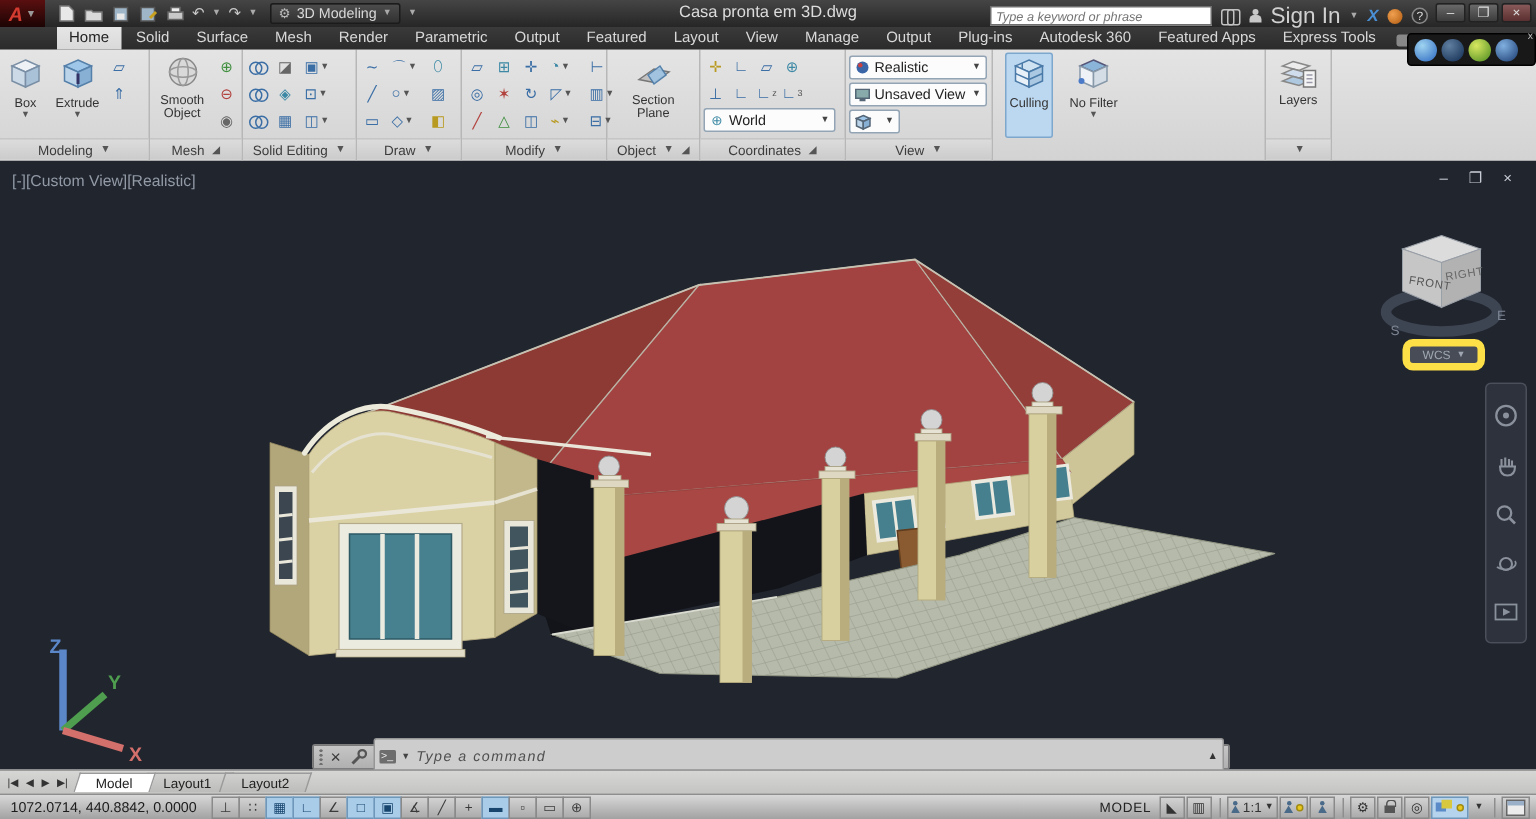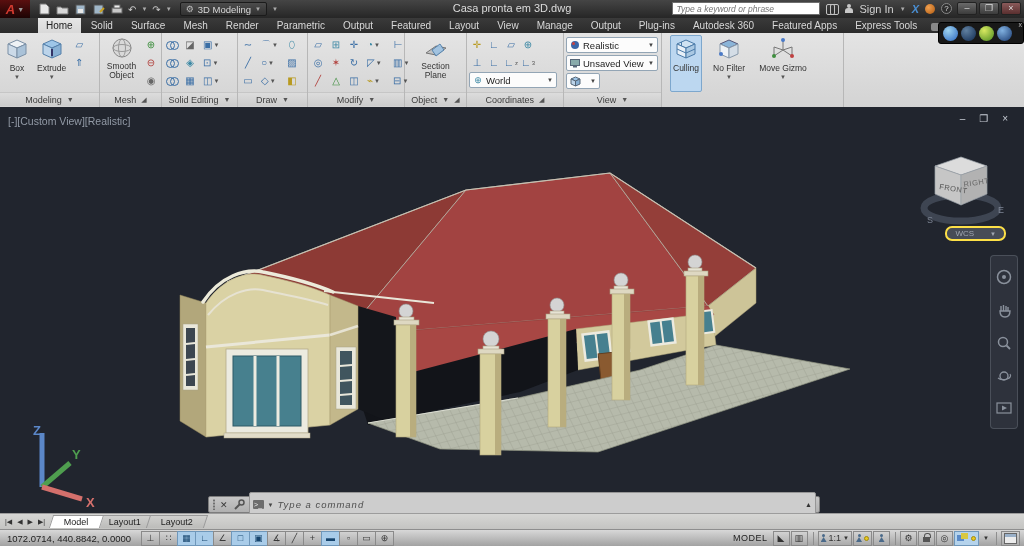--- a/index.html
+++ b/index.html
@@ -31,21 +31,21 @@
   .ic-glyph { color:#c8c8c8; font-size:10px; }
   .binoc { position:relative; width:13px; height:9px; }
   .binoc::before,.binoc::after { content:""; position:absolute; top:0; width:7px; height:9px;
     border:1.5px solid #c2c2c2; border-radius:2px; }
   .binoc::before{left:0;} .binoc::after{right:0;}
   .person { width:8px; height:9px; position:relative; }
   .person::before { content:""; position:absolute; left:2px; top:0; width:4px; height:4px;
     border-radius:50%; background:#c8c8c8; }
   .person::after { content:""; position:absolute; left:0; top:4px; width:8px; height:5px;
     border-radius:3px 3px 0 0; background:#c8c8c8; }
-  #signin-label { color:#d0d0d0; font-size:11px; }
+  #signin-label { color:#d0d0d0; font-size:15px; }
   .xchg { color:#4a8fd4; font-weight:bold; font-size:11px; font-style:italic; }
   .a360 { width:10px; height:10px; border-radius:50%; background:radial-gradient(circle at 35% 35%, #f0a050, #b05a10); }
   .helpq { width:11px; height:11px; border-radius:50%; background:#2f2f2f; border:1px solid #888;
     color:#ddd; font-size:8px; display:flex; align-items:center; justify-content:center; }
   #win-controls { position:absolute; right:3px; top:2px; display:flex; gap:2px; }
   .wbtn { width:20px; height:13px; background:linear-gradient(#6a6a6a,#3c3c3c); border:1px solid #222;
     color:#ddd; font-size:9px; line-height:11px; text-align:center; border-radius:2px; }
   .wbtn.close { background:linear-gradient(#8a5a5a,#5a2f2f); }
 
   
@@ -102,23 +102,23 @@
   .orb4 { background:radial-gradient(circle at 35% 30%, #80b0e0, #1a3a70); }
 
   
   #viewport { position:absolute; left:0; top:107px; width:1024px; height:406px;
     background:#21252e; overflow:hidden; }
   #vp-label { position:absolute; left:8px; top:8px; color:#929aa6; font-size:10.5px; z-index:5; }
   #vp-controls { position:absolute; right:10px; top:6px; color:#c7ccd5; font-size:10px;
     letter-spacing:6px; z-index:5; }
   #scene { position:absolute; left:0; top:0; }
   #viewcube-wrap { position:absolute; right:14px; top:34px; width:96px; height:104px; z-index:5; }
-  #wcs-pill { position:absolute; right:18px; top:119px; z-index:5; background:#474c56;
-    border:2px solid #fde047; border-radius:7px; color:#a0a7b2; font-size:8px;
-    padding:1px 8px; display:flex; gap:16px; align-items:center; }
+  #wcs-pill { position:absolute; right:34px; top:119px; z-index:5; background:#474c56;
+    border:5px solid #fde047; border-radius:7px; color:#a0a7b2; font-size:8px;
+    padding:1px 8px; display:flex; gap:4px; align-items:center; }
   #navbar { position:absolute; right:6px; top:148px; width:28px; height:174px; z-index:5;
     background:rgba(130,138,150,0.14); border:1px solid rgba(160,168,180,0.25); border-radius:4px;
     display:flex; flex-direction:column; align-items:center; justify-content:space-around; padding:4px 0; }
   #navbar svg { display:block; }
   #ucs-wrap { position:absolute; left:20px; top:316px; z-index:4; }
 
   
   #cmdbar { position:absolute; left:208px; top:389px; width:612px; height:17px; z-index:8;
     background:linear-gradient(#c6c6c6,#b0b0b0); border:1px solid #7d7d7d; border-radius:2px;
     display:flex; align-items:center; padding:0 3px; gap:4px; }
@@ -502,33 +502,40 @@
         <div class="bigbtn">
           <svg width="24" height="26">
             <polygon points="12,3 21,7 12,11 3,7" fill="#8ab4d8" stroke="#557"></polygon>
             <polygon points="3,7 12,11 12,21 3,17" fill="#eef2f6" stroke="#8899aa"></polygon>
             <polygon points="12,11 21,7 21,17 12,21" fill="#d4dde6" stroke="#8899aa"></polygon>
             <circle cx="4" cy="17" r="2" fill="#4a7ac8"></circle>
             </svg>
           <span class="lbl">No Filter</span>
           <span class="car">▼</span>
         </div>
+      </div>
+    </div>
+
+    <div class="panel" style="width:44px">
+      <div class="panel-body" style="justify-content:center">
         <div class="bigbtn">
-          <svg width="28" height="26">
-            <path d="M14 13 L14 3 M14 13 L5 19 M14 13 L23 19 M5 10 L14 13 L23 10 M5 10 L5 19 M23 10 L23 19" stroke="#777" fill="none"></path>
-            <circle cx="14" cy="3" r="2" fill="#4a7ac8"></circle>
-              <circle cx="5" cy="19" r="2" fill="#3f8f3f"></circle>
-              <circle cx="23" cy="19" r="2" fill="#c04040"></circle>
+          <svg width="26" height="24">
+            <polygon points="9,4 20,7 13,10 2,7" fill="#ececec" stroke="#888"></polygon>
+            <polygon points="9,9 20,12 13,15 2,12" fill="#cfdceb" stroke="#888"></polygon>
+            <polygon points="9,14 20,17 13,20 2,17" fill="#aec8e0" stroke="#888"></polygon>
+            <rect x="16" y="10" width="8" height="11" fill="#f4f4f4" stroke="#777"></rect>
+            <path d="M18 13 h4 M18 15.5 h4 M18 18 h4" stroke="#99a"></path>
             </svg>
-          <span class="lbl">Move Gizmo</span>
-          <span class="car">▼</span>
-        </div>
-      </div>
-    </div>
-
+          <span class="lbl">Layers</span>
+        </div>
+      </div>
+      <div class="panel-caption">
+          <span class="dlg">▼</span>
+        </div>
+    </div>
 
 
     <div style="flex:1 1 auto"></div>
   </div>
 
   <div id="float-toolbar">
     <span class="fx">x</span>
     <span class="orb orb1"></span>
     <span class="orb orb2"></span>
     <span class="orb orb3"></span>

